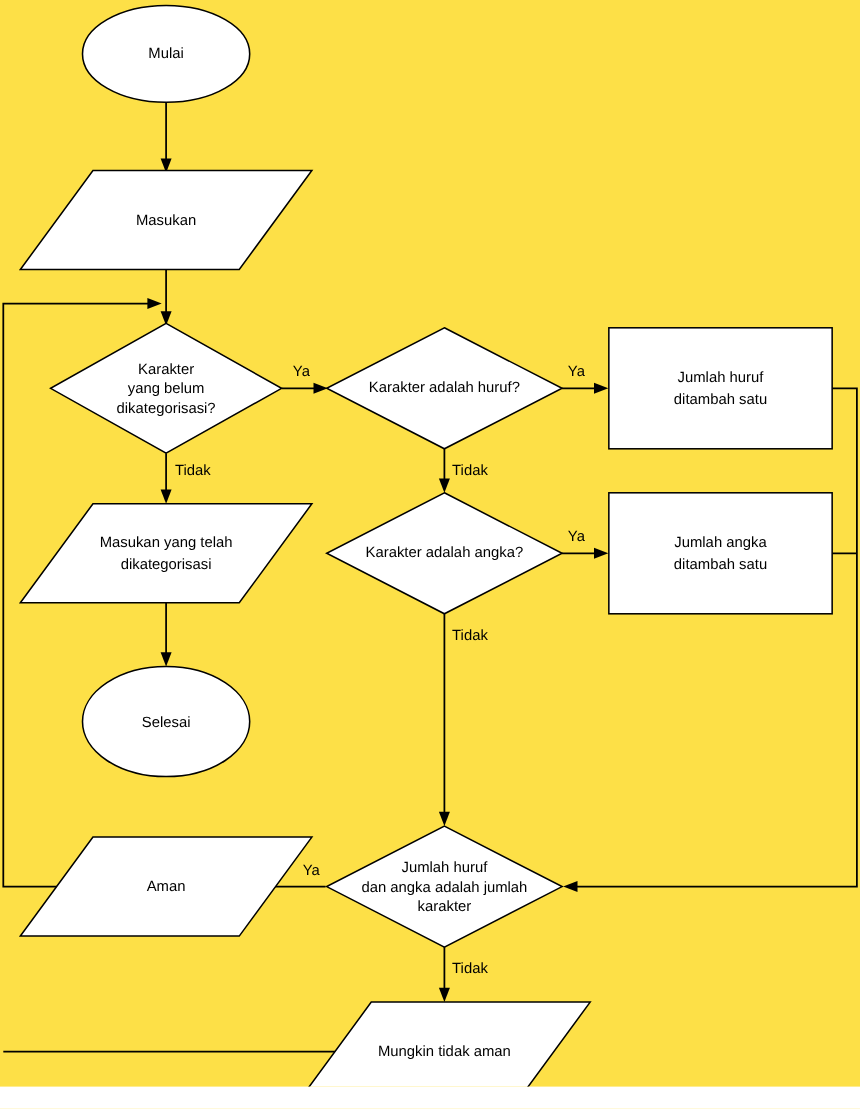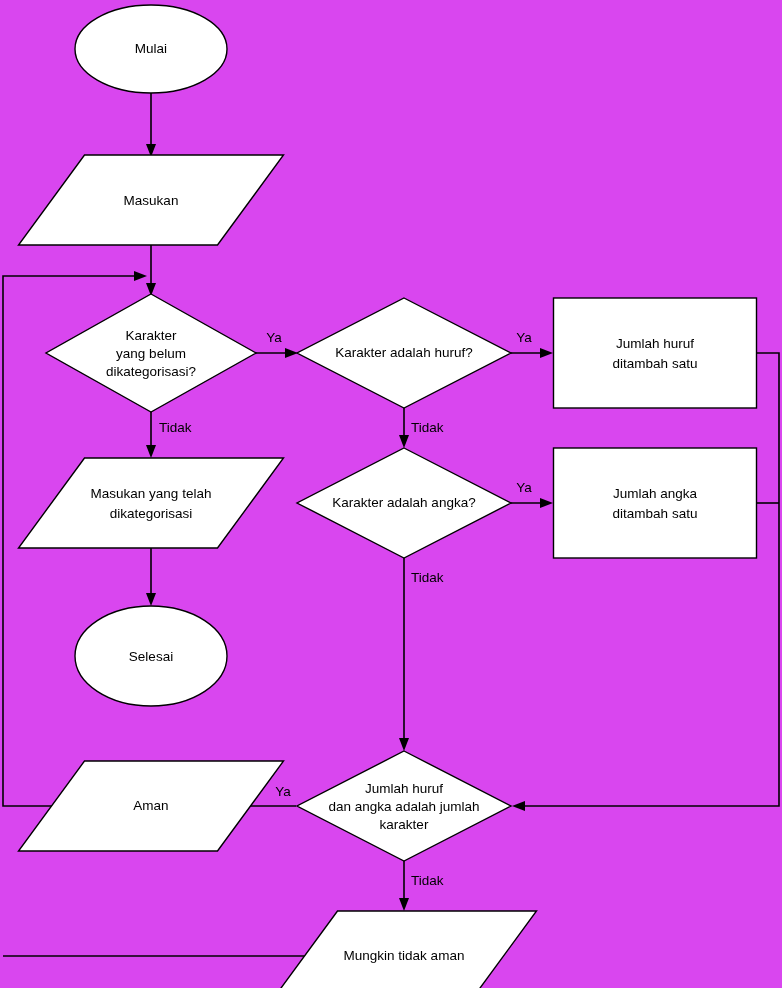--- a/index.html
+++ b/index.html
@@ -8,21 +8,21 @@
     padding: 0;
     background: #ffffff;
   }
   body {
     font-family: "Liberation Sans", sans-serif;
   }
   #flow-root {
     position: relative;
     width: 782px;
     height: 988px;
-    background: #d946ef;
+    background: #fde047;
     overflow: hidden;
   }
   #flow-svg {
     position: absolute;
     left: 0;
     top: 0;
     width: 782px;
     height: 1008px;
   }
   .shape-outline {

